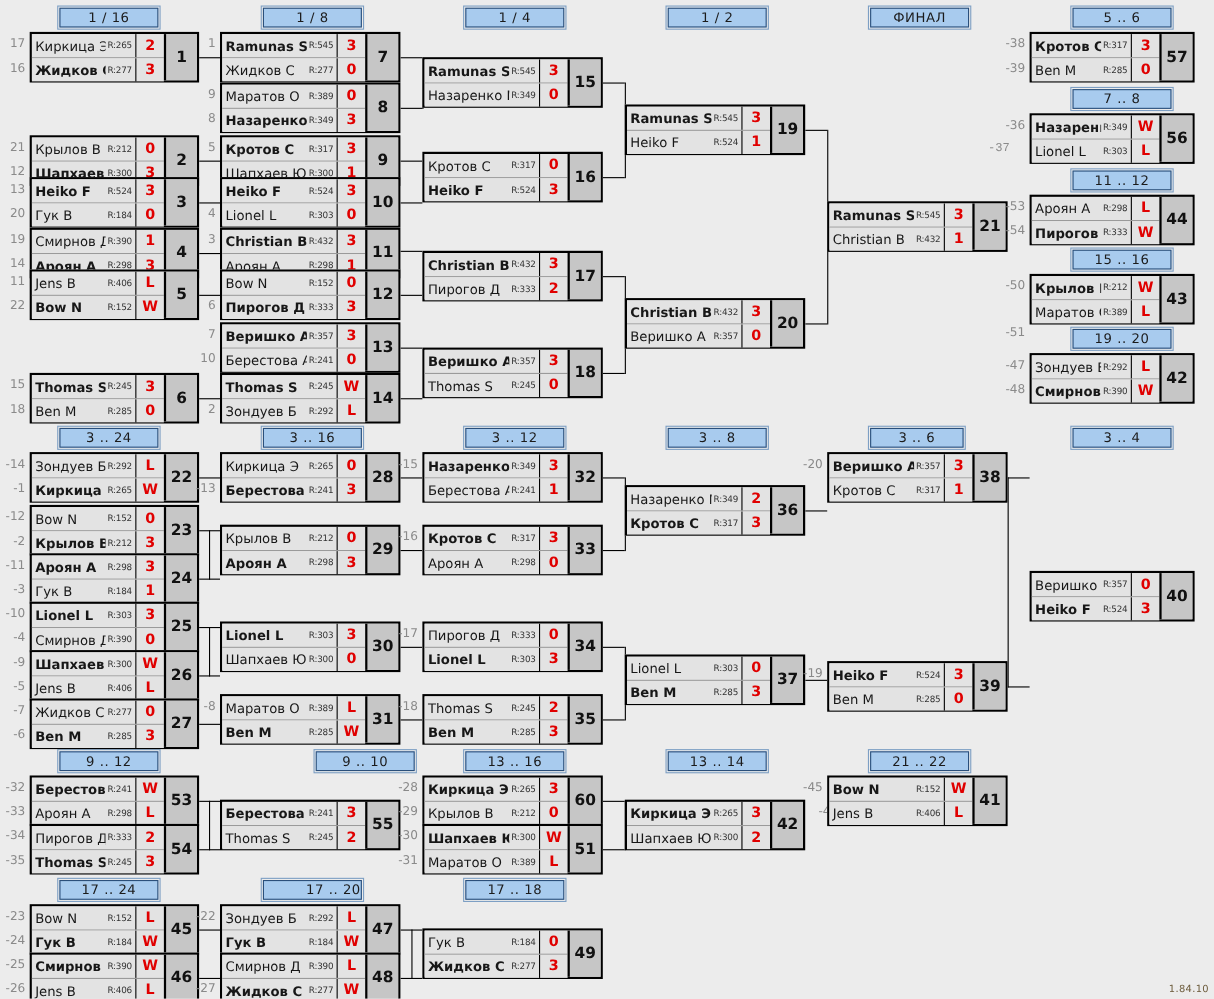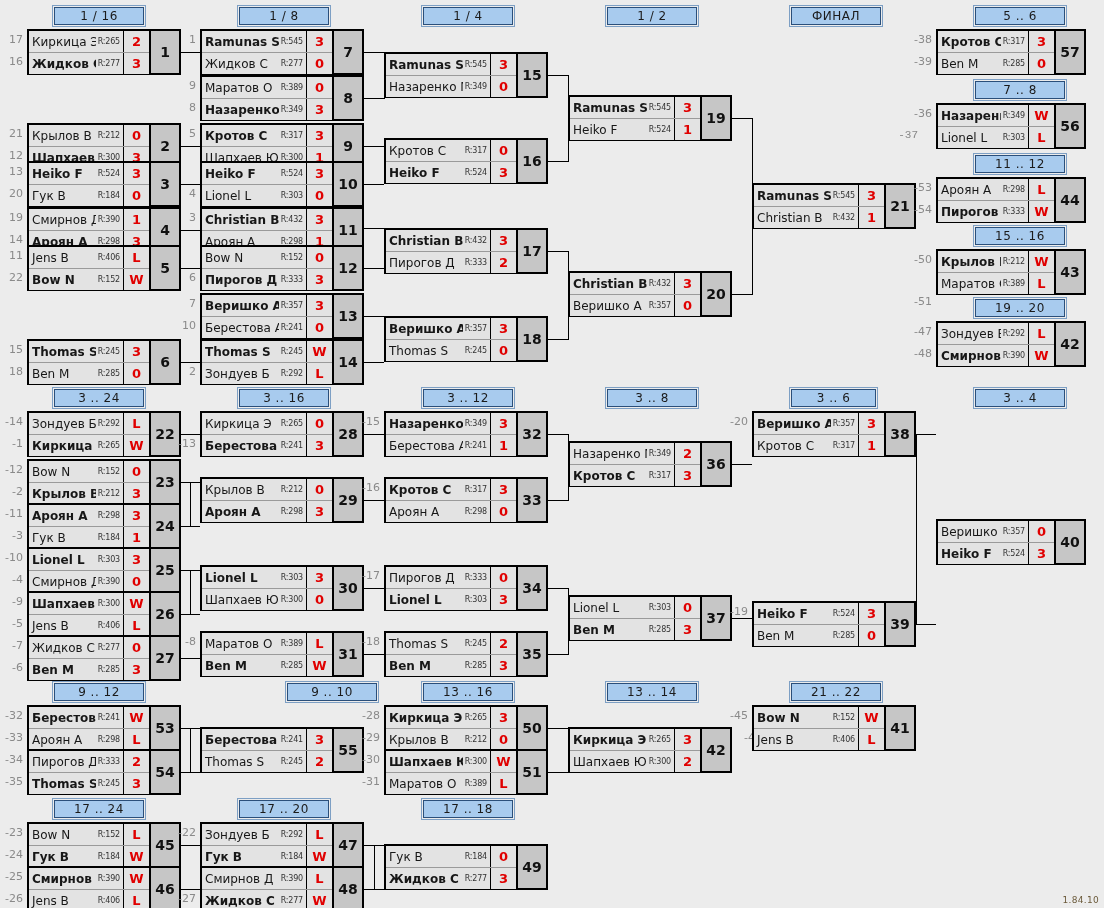--- a/index.html
+++ b/index.html
@@ -141,21 +141,21 @@
       <div class="round-label" style="left: 423px; top: 389px; width: 90px;">3 .. 12</div>
       <div class="round-label" style="left: 607px; top: 389px; width: 90px;">3 .. 8</div>
       <div class="round-label" style="left: 791px; top: 389px; width: 85px;">3 .. 6</div>
       <div class="round-label" style="left: 975px; top: 389px; width: 90px;">3 .. 4</div>
       <div class="round-label" style="left: 54px; top: 683px; width: 90px;">9 .. 12</div>
       <div class="round-label" style="left: 239px; top: 683px; width: 90px; margin-left: 48px;">9 .. 10</div>
       <div class="round-label" style="left: 423px; top: 683px; width: 90px;">13 .. 16</div>
       <div class="round-label" style="left: 607px; top: 683px; width: 90px;">13 .. 14</div>
       <div class="round-label" style="left: 791px; top: 683px; width: 90px;">21 .. 22</div>
       <div class="round-label" style="left: 54px; top: 800px; width: 90px;">17 .. 24</div>
-      <div class="round-label" style="left: 239px; top: 800px; width: 90px;">17 .. 20</div>
+      <div class="round-label" style="left: 239px; top: 800px; width: 90px; text-align: right;">17 .. 20</div>
       <div class="round-label" style="left: 423px; top: 800px; width: 90px;">17 .. 18</div>
     </div>
   <div id="lines-layer">
       <div class="ln h" style="left: 181px; top: 52px; width: 19px; height: 1px;"></div>
       <div class="ln h" style="left: 181px; top: 146px; width: 19px; height: 1px;"></div>
       <div class="ln h" style="left: 181px; top: 184px; width: 19px; height: 1px;"></div>
       <div class="ln h" style="left: 181px; top: 230px; width: 19px; height: 1px;"></div>
       <div class="ln h" style="left: 181px; top: 268px; width: 19px; height: 1px;"></div>
       <div class="ln h" style="left: 181px; top: 362px; width: 19px; height: 1px;"></div>
       <div class="ln h" style="left: 364px; top: 52px; width: 20px; height: 1px;"></div>
@@ -996,21 +996,21 @@
             <div class="pname win">Киркица Э</div>
             <div class="prating">R:265</div>
             <div class="pscore">3</div>
           </div>
           <div class="prow">
             <div class="pname">Крылов В</div>
             <div class="prating">R:212</div>
             <div class="pscore">0</div>
           </div>
         </div>
-        <div class="mnum">50</div>
+        <div class="mnum">60</div>
       </div>
       <div class="seed" style="left: 358px; top: 753px;">-30</div>
       <div class="seed" style="left: 358px; top: 775px;">-31</div>
       <div class="match" style="left: 384px; top: 749px; width: 164px;">
         <div class="players">
           <div class="prow top">
             <div class="pname win">Шапхаев Ю</div>
             <div class="prating">R:300</div>
             <div class="pscore">W</div>
           </div>

